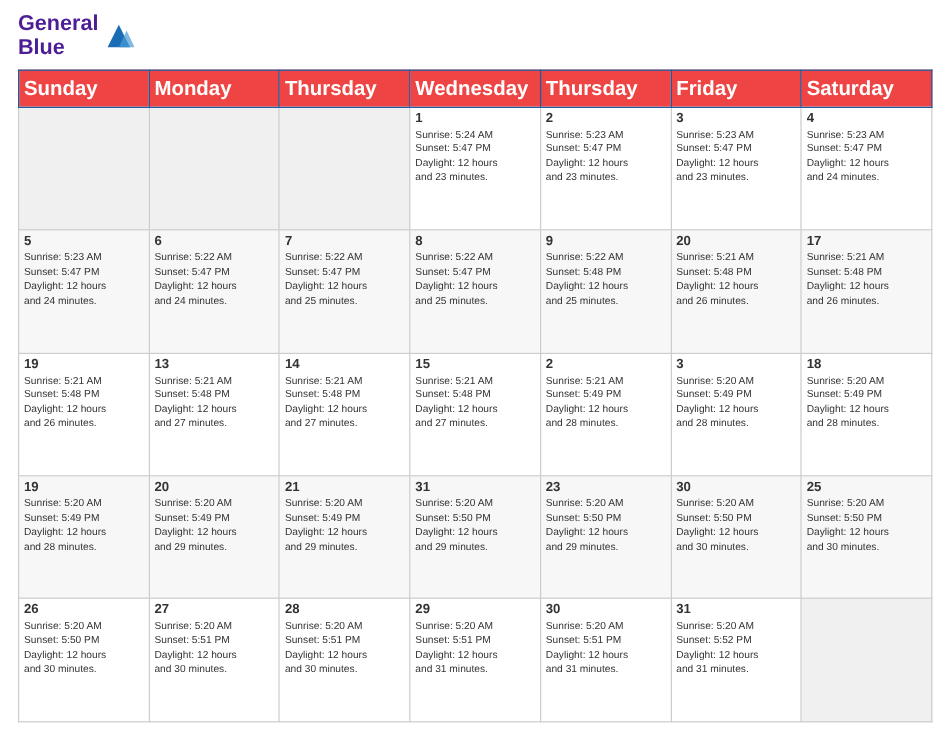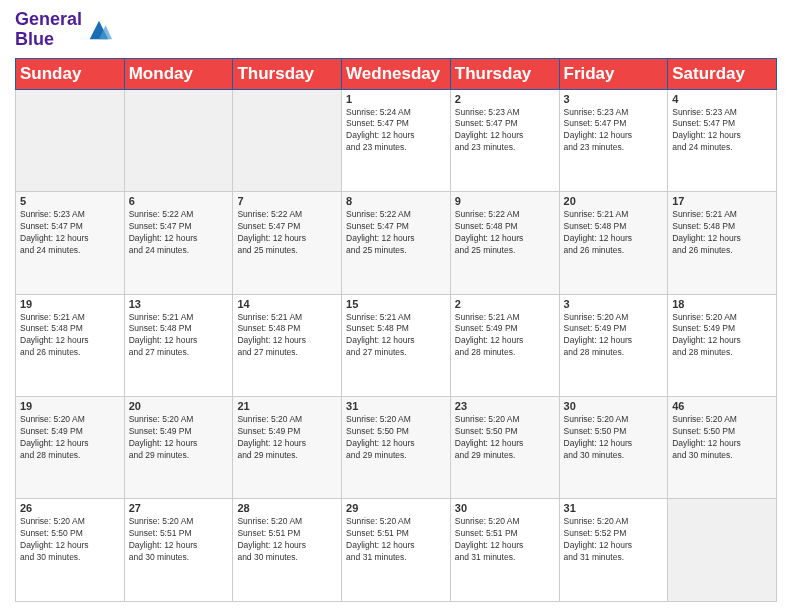--- a/index.html
+++ b/index.html
@@ -308,21 +308,21 @@
 and 29 minutes.</div>
           </td>
           <td>
             <span class="day-num">30</span>
             <div class="day-info" style="white-space: pre-line;">Sunrise: 5:20 AM
 Sunset: 5:50 PM
 Daylight: 12 hours
 and 30 minutes.</div>
           </td>
           <td>
-            <span class="day-num">46</span>
+            <span class="day-num">25</span>
             <div class="day-info" style="white-space: pre-line;">Sunrise: 5:20 AM
 Sunset: 5:50 PM
 Daylight: 12 hours
 and 30 minutes.</div>
           </td>
         </tr>
         <tr>
           <td>
             <span class="day-num">26</span>
             <div class="day-info" style="white-space: pre-line;">Sunrise: 5:20 AM

